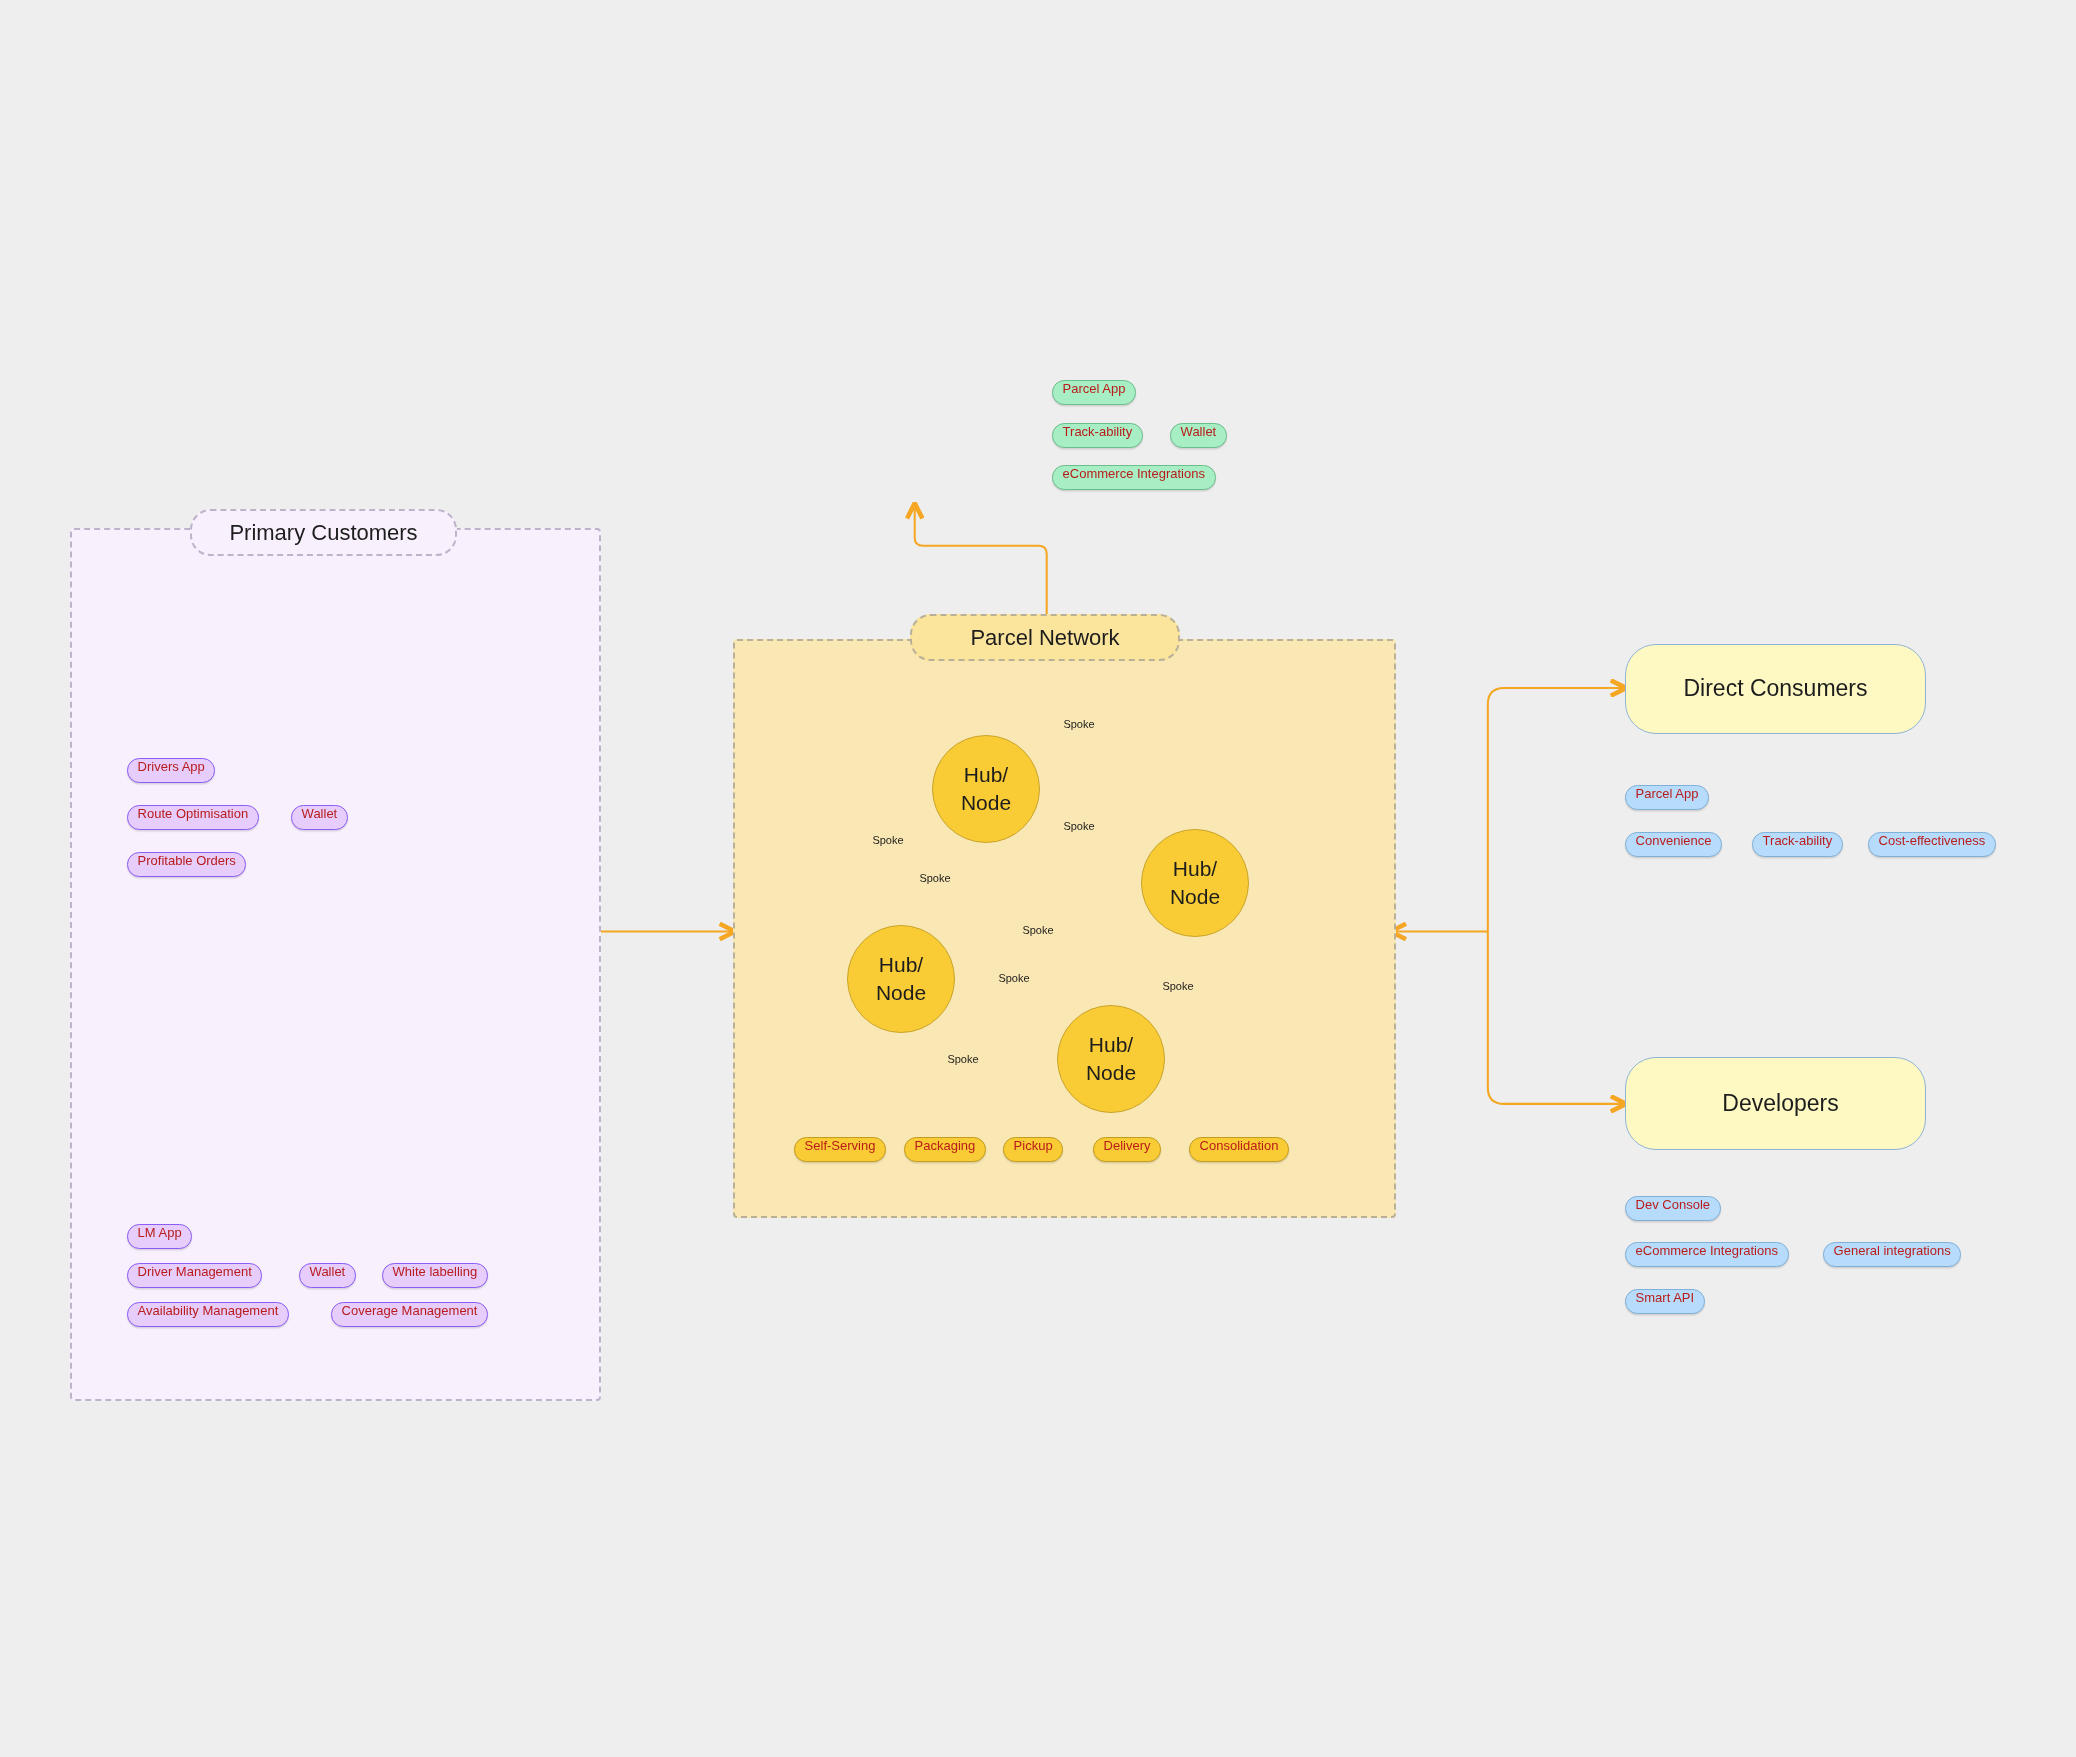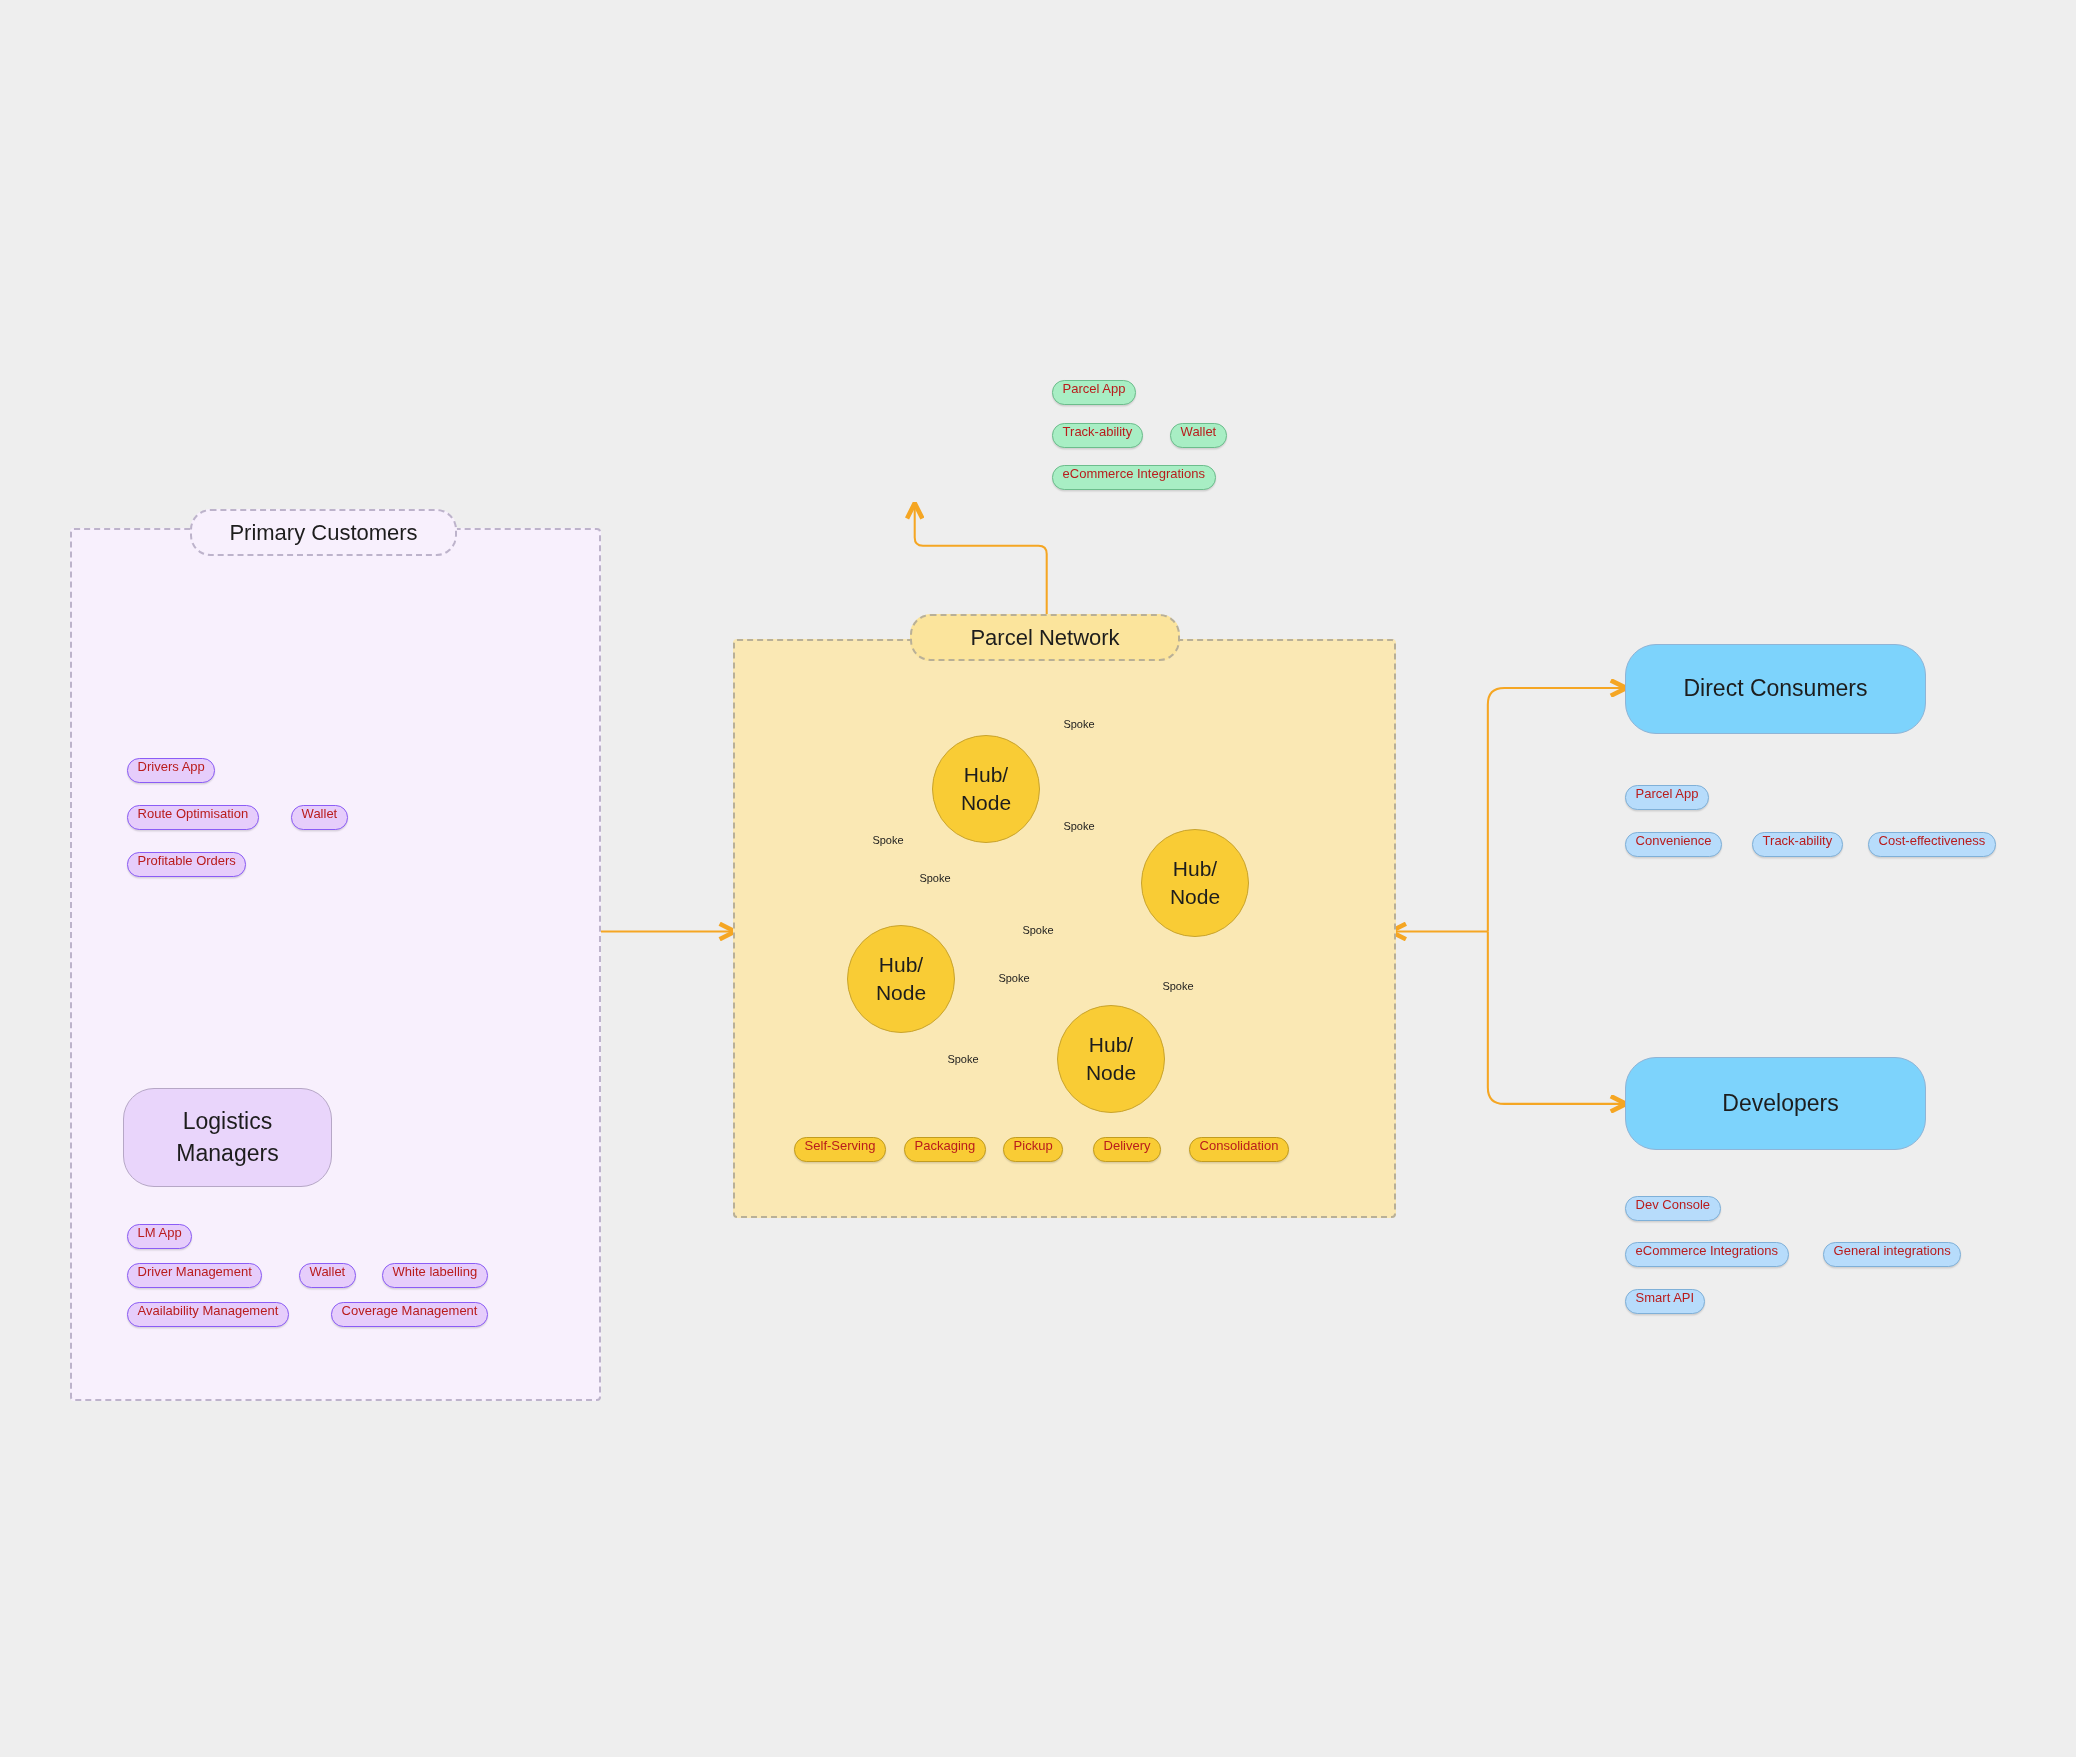--- a/index.html
+++ b/index.html
@@ -31,21 +31,21 @@
   .node{
     position:absolute;
     display:flex;align-items:center;justify-content:center;
     text-align:center;
     font-size:23px;line-height:1.35;color:#1d1d1d;
     box-sizing:border-box;
     border-radius:31px;
   }
   .node.purple{background:#e9d5fb;border:1.4px solid #b6a7c6;}
   .node.green {background:#b8f0cd;border:1.4px solid #7cc094;}
-  .node.blue  {background:#7dd3fc;border:1.4px solid #8fb4d6;}
+  .node.blue  {background:#fef9c3;border:1.4px solid #8fb4d6;}
 
   
   .hub{
     position:absolute;
     border-radius:50%;
     background:#f9cc35;
     border:1.4px solid #c8a32d;
     display:flex;align-items:center;justify-content:center;
     text-align:left;
     font-size:21px;line-height:1.33;color:#1d1d1d;
@@ -138,24 +138,20 @@
   <div class="tag purple" style="left:127px;top:805px;">
     <span>Route Optimisation</span>
     </div>
   <div class="tag purple" style="left:291px;top:805px;">
     <span>Wallet</span>
     </div>
   <div class="tag purple" style="left:127px;top:852px;">
     <span>Profitable Orders</span>
     </div>
 
-  <div class="node purple" style="left:123px;top:1088px;width:209px;height:99px;flex-direction:column;">
-    <span>Logistics</span>
-    <span>Managers</span>
-  </div>
   <div class="tag purple" style="left:127px;top:1224px;">
     <span>LM App</span>
     </div>
   <div class="tag purple" style="left:127px;top:1263px;">
     <span>Driver Management</span>
     </div>
   <div class="tag purple" style="left:299px;top:1263px;">
     <span>Wallet</span>
     </div>
   <div class="tag purple" style="left:382px;top:1263px;">

